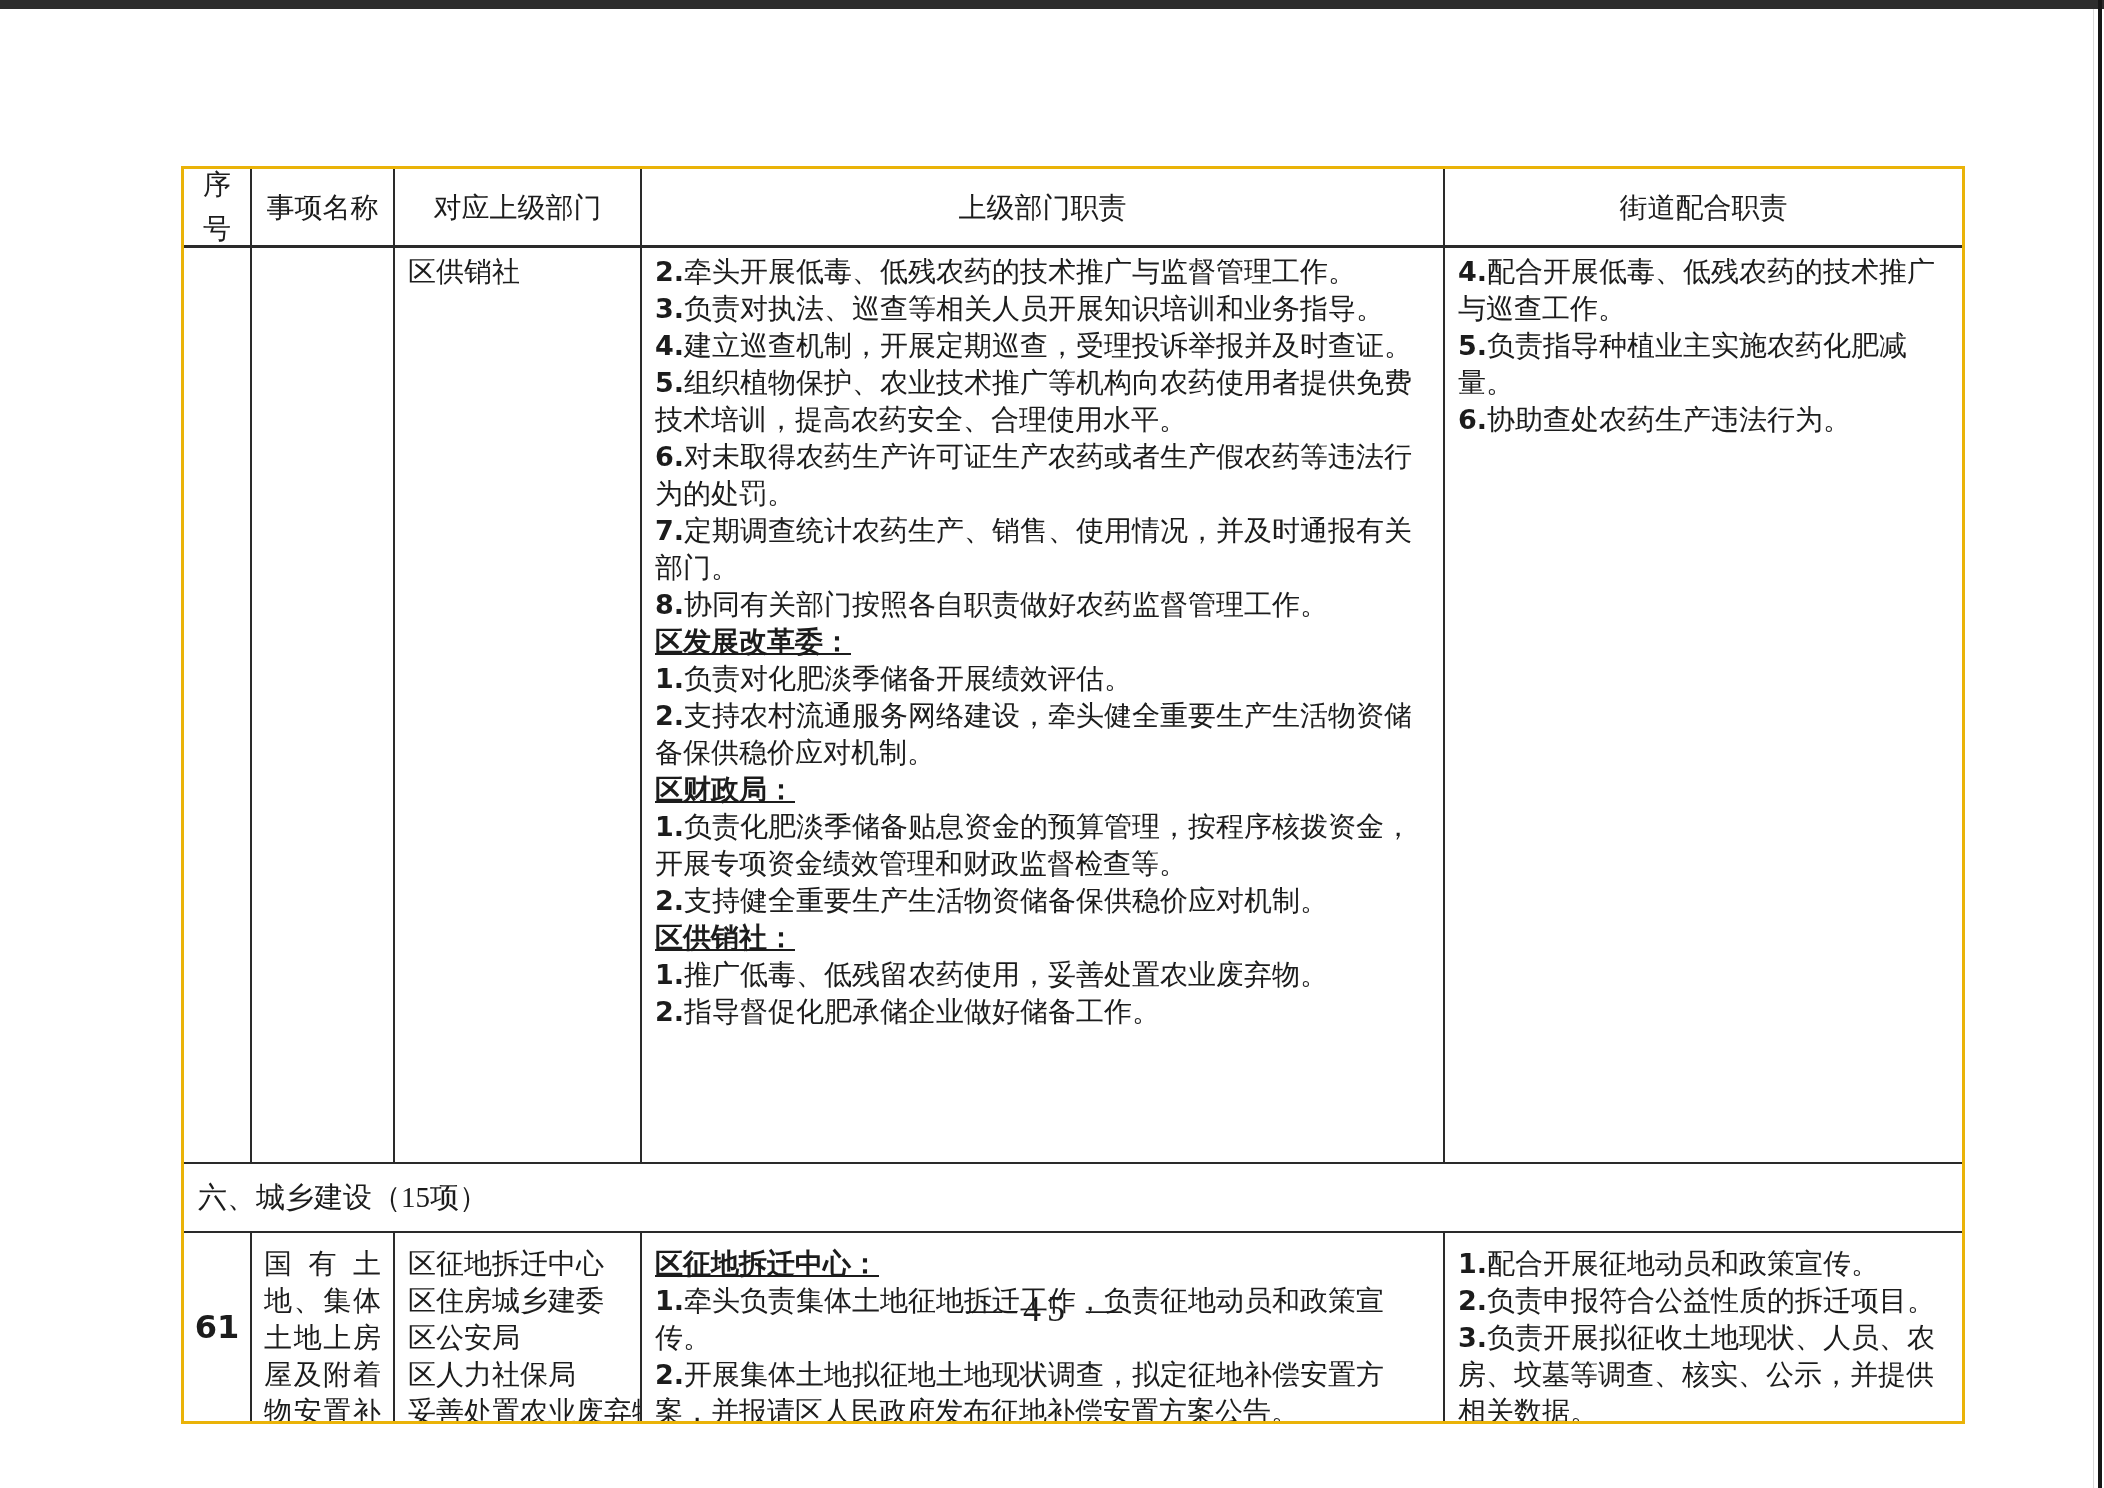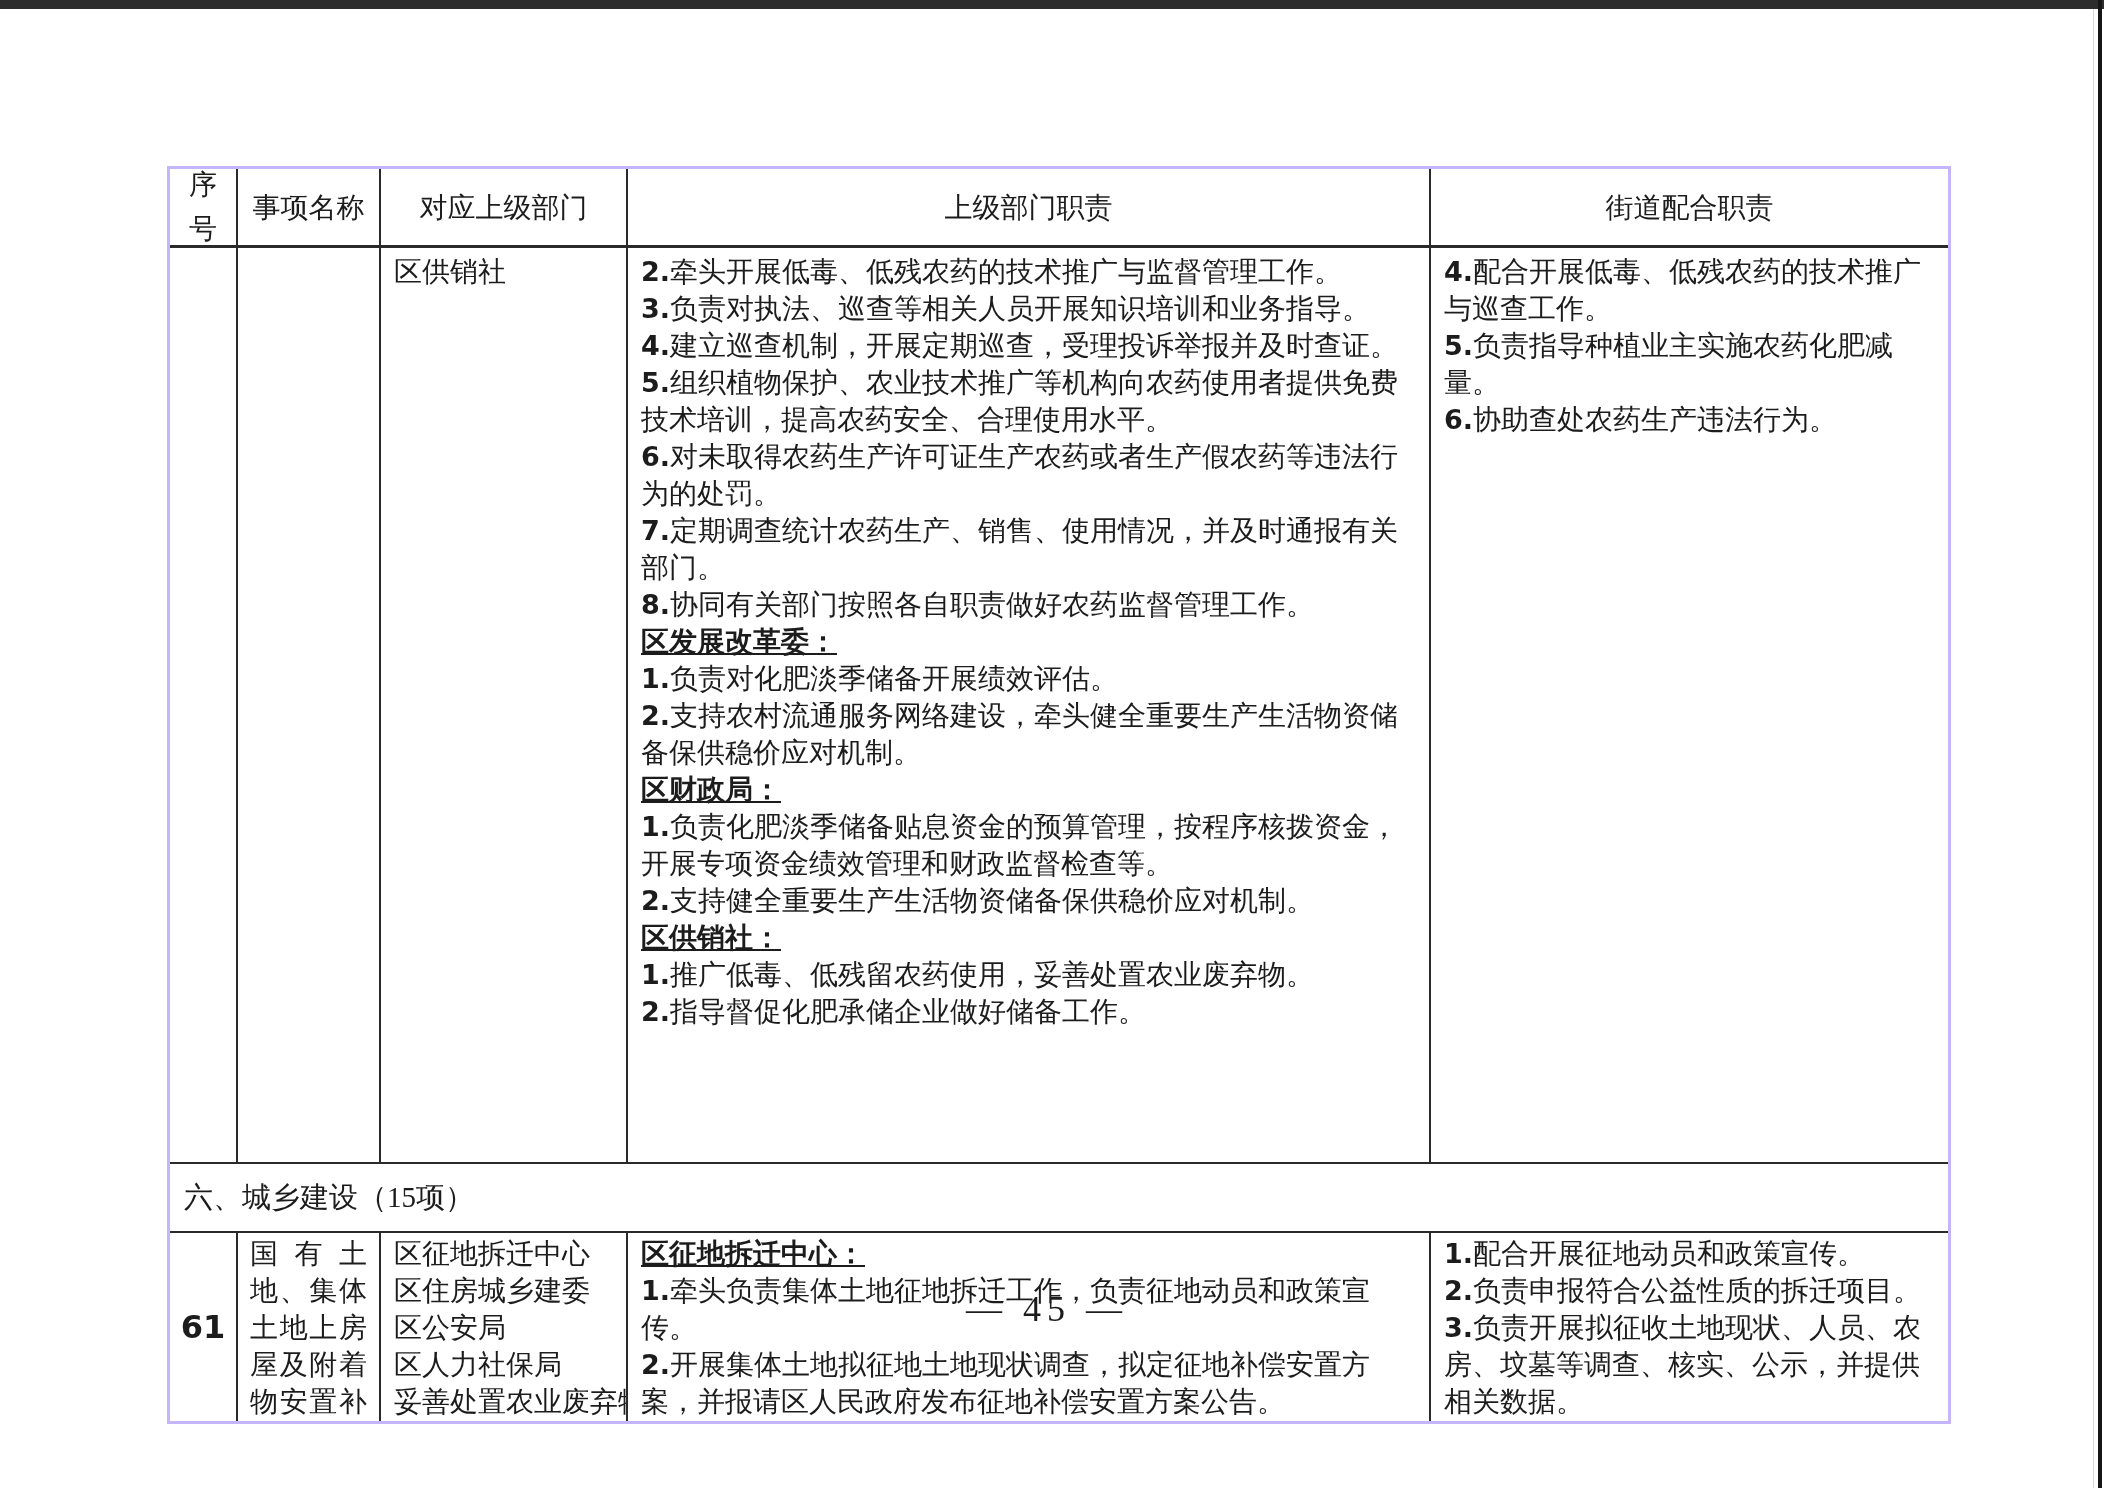--- a/index.html
+++ b/index.html
@@ -21,23 +21,23 @@
     left: 2093px; width: 1px;
     background: #d9d9d9;
   }
   .right-bar {
     position: absolute; top: 0; bottom: 0;
     left: 2098px; width: 4px;
     background: #161616;
   }
   .rtable {
     position: absolute;
-    left: 167px; top: 166px;
+    left: 181px; top: 166px;
     width: 1778px;
-    border: 3px solid #c4b5fd;
+    border: 3px solid #eab308;
     box-sizing: content-box;
     font-size: 28px;
     line-height: 37px;
   }
   .trow {
     display: flex;
     box-sizing: border-box;
     border-bottom: 2px solid #2a2a2a;
     overflow: hidden;
   }
@@ -89,21 +89,21 @@
   .name-line {
     text-align: justify;
     text-align-last: justify;
     text-justify: inter-character;
     line-height: 37px;
   }
   .section-label {
     padding-left: 14px;
     font-size: 29px;
   }
-  .r61-pad { padding-top: 2px; }
+  .r61-pad { padding-top: 12px; }
   .footer-pageno {
     position: absolute;
     left: 0; top: 1288px;
     width: 2094px;
     text-align: center;
     font-size: 36px;
     letter-spacing: 6px;
     color: #1c1c1c;
   }
 </style>

